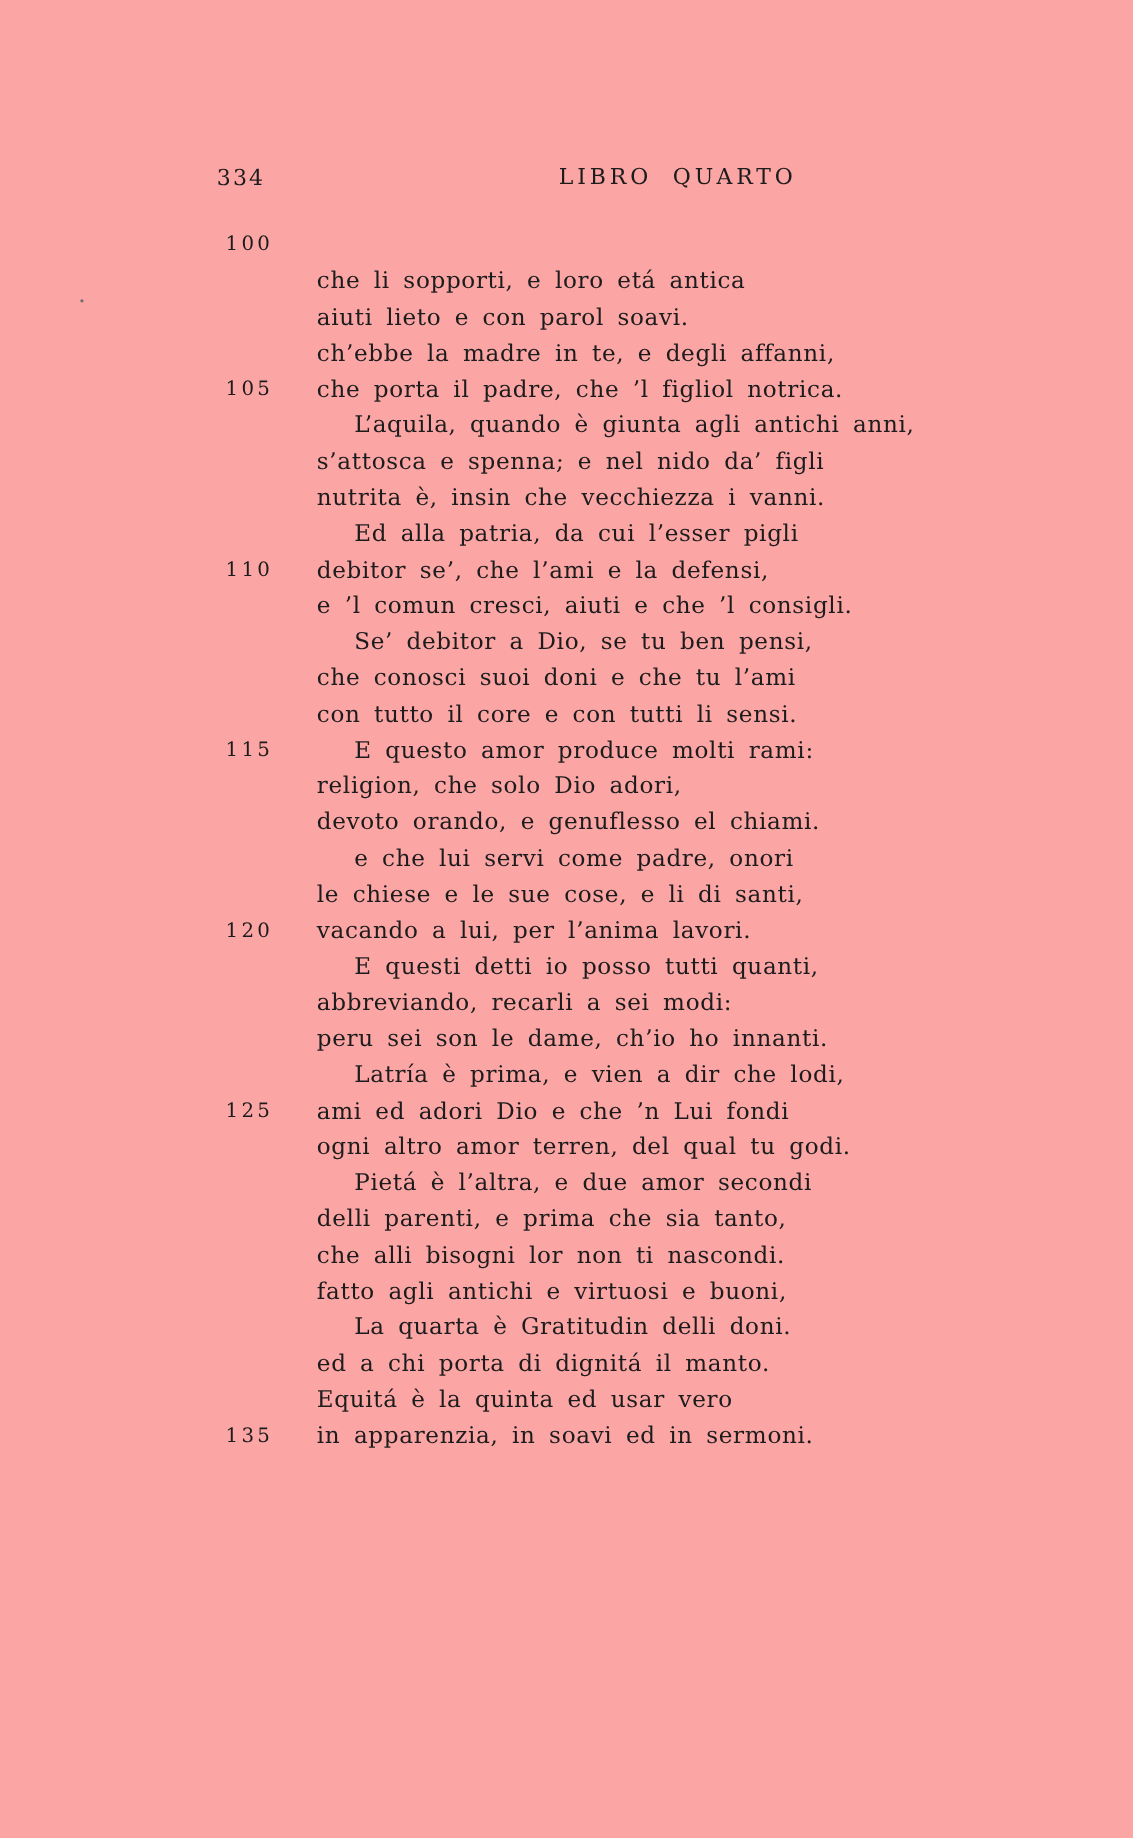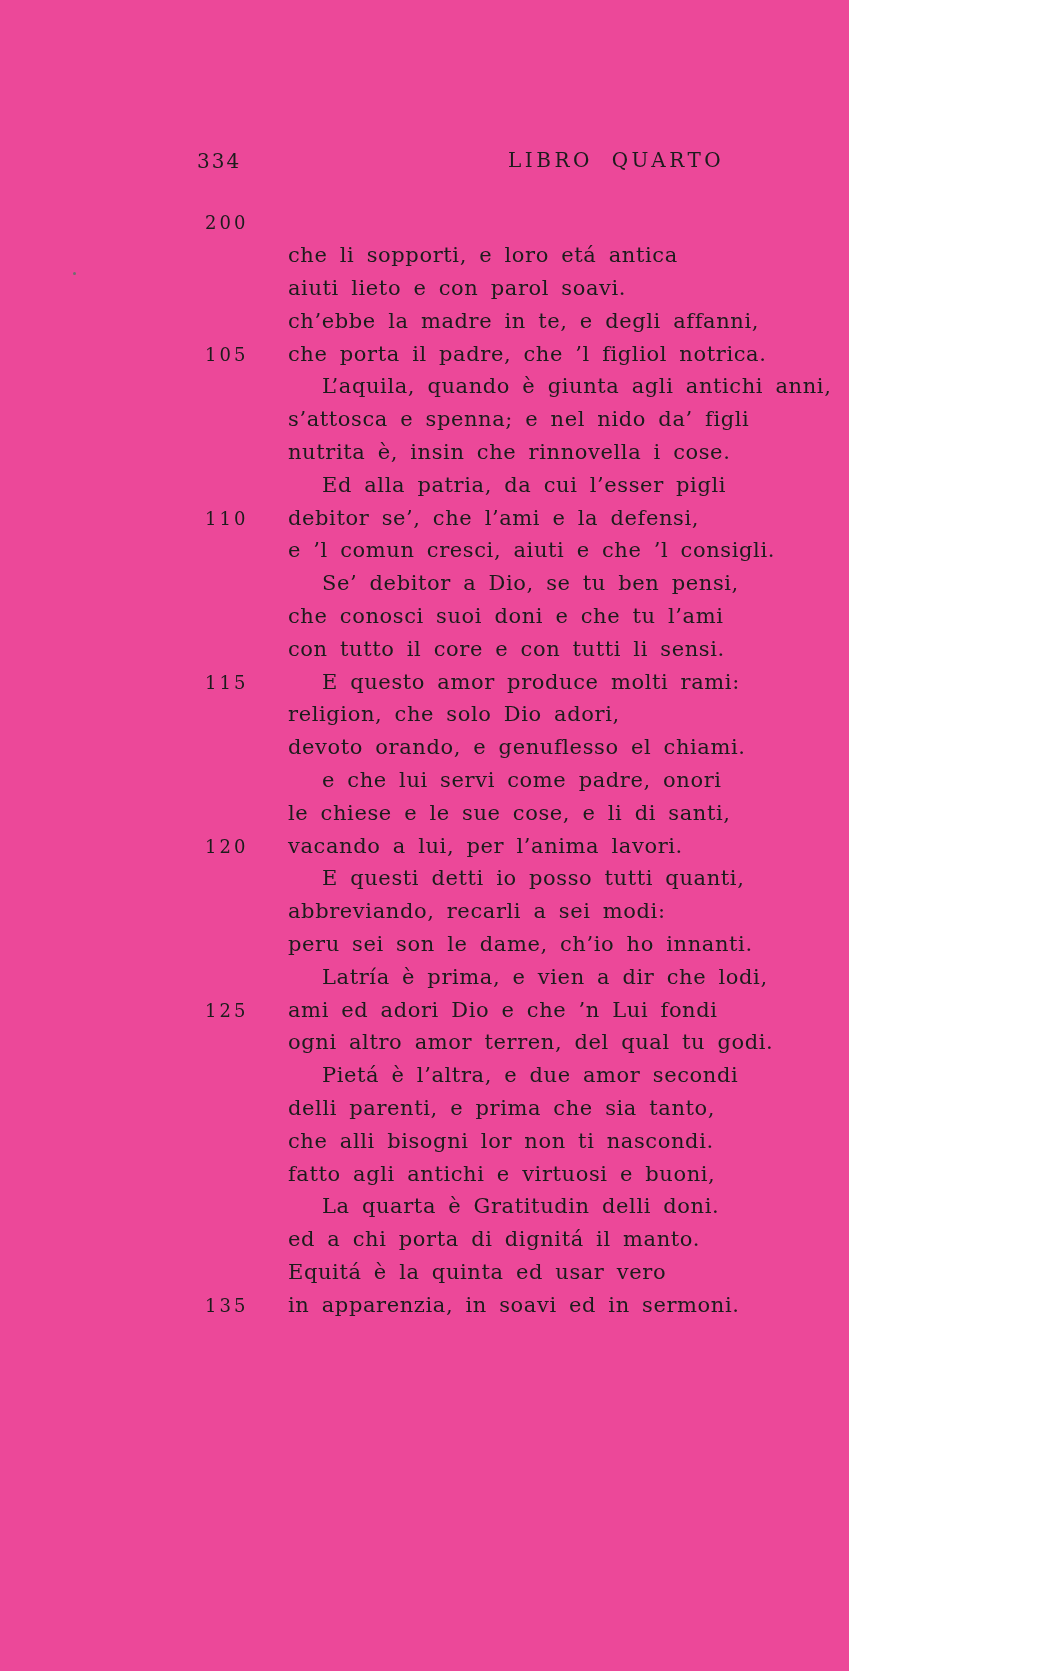--- a/index.html
+++ b/index.html
@@ -2,23 +2,23 @@
 <html><head>
 <meta charset="utf-8">
 <style>
   html, body {
     margin: 0;
     padding: 0;
     background: #ffffff;
   }
   .page {
     position: relative;
-    width: 849px;
+    width: 1030px;
     height: 1671px;
-    background: #ec4899;
+    background: #fca5a5;
     overflow: hidden;
     font-family: "DejaVu Serif", "Liberation Serif", serif;
     color: #1c1c1c;
   }
   .page-number {
     position: absolute;
     left: 197px;
     top: 151px;
     font-size: 20px;
     letter-spacing: 2px;
@@ -78,21 +78,21 @@
 </style>
 </head>
 <body>
 
 <div class="page">
   <span class="page-number">334</span>
   <span class="running-head">LIBRO QUARTO</span>
 
   <div class="poem">
       <div class="poem-line indent">
-        <span class="line-num">200</span>
+        <span class="line-num">100</span>
       </div>
       <div class="poem-line">
         <span class="line-text">che li sopporti, e loro etá antica</span>
       </div>
       <div class="poem-line">
         <span class="line-text">aiuti lieto e con parol soavi.</span>
       </div>
       <div class="poem-line">
         <span class="line-text">ch’ebbe la madre in te, e degli affanni,</span>
       </div>
@@ -100,21 +100,21 @@
         <span class="line-num">105</span>
         <span class="line-text">che porta il padre, che ’l figliol notrica.</span>
       </div>
       <div class="poem-line indent">
         <span class="line-text">L’aquila, quando è giunta agli antichi anni,</span>
       </div>
       <div class="poem-line">
         <span class="line-text">s’attosca e spenna; e nel nido da’ figli</span>
       </div>
       <div class="poem-line">
-        <span class="line-text">nutrita è, insin che rinnovella i cose.</span>
+        <span class="line-text">nutrita è, insin che vecchiezza i vanni.</span>
       </div>
       <div class="poem-line indent">
         <span class="line-text">Ed alla patria, da cui l’esser pigli</span>
       </div>
       <div class="poem-line">
         <span class="line-num">110</span>
         <span class="line-text">debitor se’, che l’ami e la defensi,</span>
       </div>
       <div class="poem-line">
         <span class="line-text">e ’l comun cresci, aiuti e che ’l consigli.</span>

